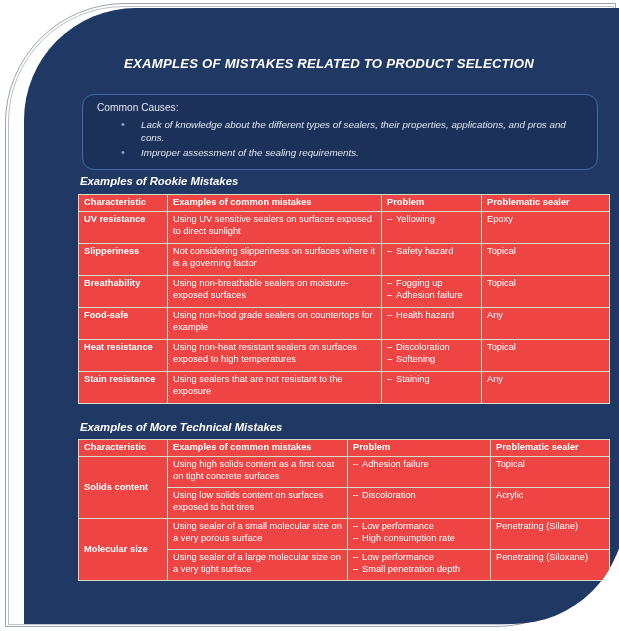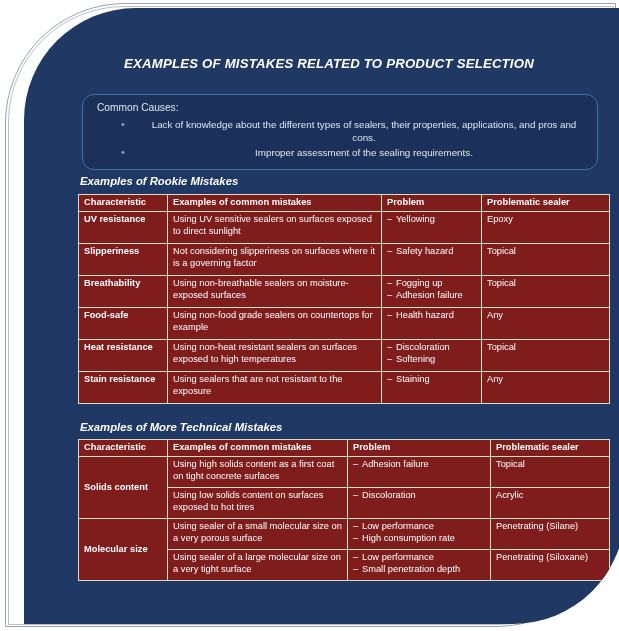--- a/index.html
+++ b/index.html
@@ -97,23 +97,23 @@
     right: 10px;
     margin: 0;
     padding: 0;
     list-style: none;
   }
   .causes-list li {
     position: relative;
     padding-left: 30px;
     color: #dfe6f0;
     font-size: 9.8px;
+    font-style: italic;
     line-height: 12.6px;
     margin-bottom: 3px;
-    text-align: center;
   }
   .causes-list li::before {
     content: "\2022";
     position: absolute;
     left: 10px;
     top: -1px;
     color: #8fa3bf;
     font-size: 11px;
     font-style: normal;
   }
@@ -128,21 +128,21 @@
     white-space: nowrap;
   }
   #heading-rookie { left: 56px; top: 167px; }
   #heading-technical { left: 56px; top: 413px; }
 
   
   table.mistakes-table {
     position: absolute;
     border-collapse: collapse;
     table-layout: fixed;
-    background: #7f1d1d;
+    background: #ef4444;
   }
   #table-rookie { left: 54px; top: 186px; width: 531px; }
   #table-technical { left: 54px; top: 431px; width: 531px; }
 
   table.mistakes-table th,
   table.mistakes-table td {
     border: 1px solid #cfe0c8;
     color: #ffffff;
     text-align: left;
     vertical-align: top;

